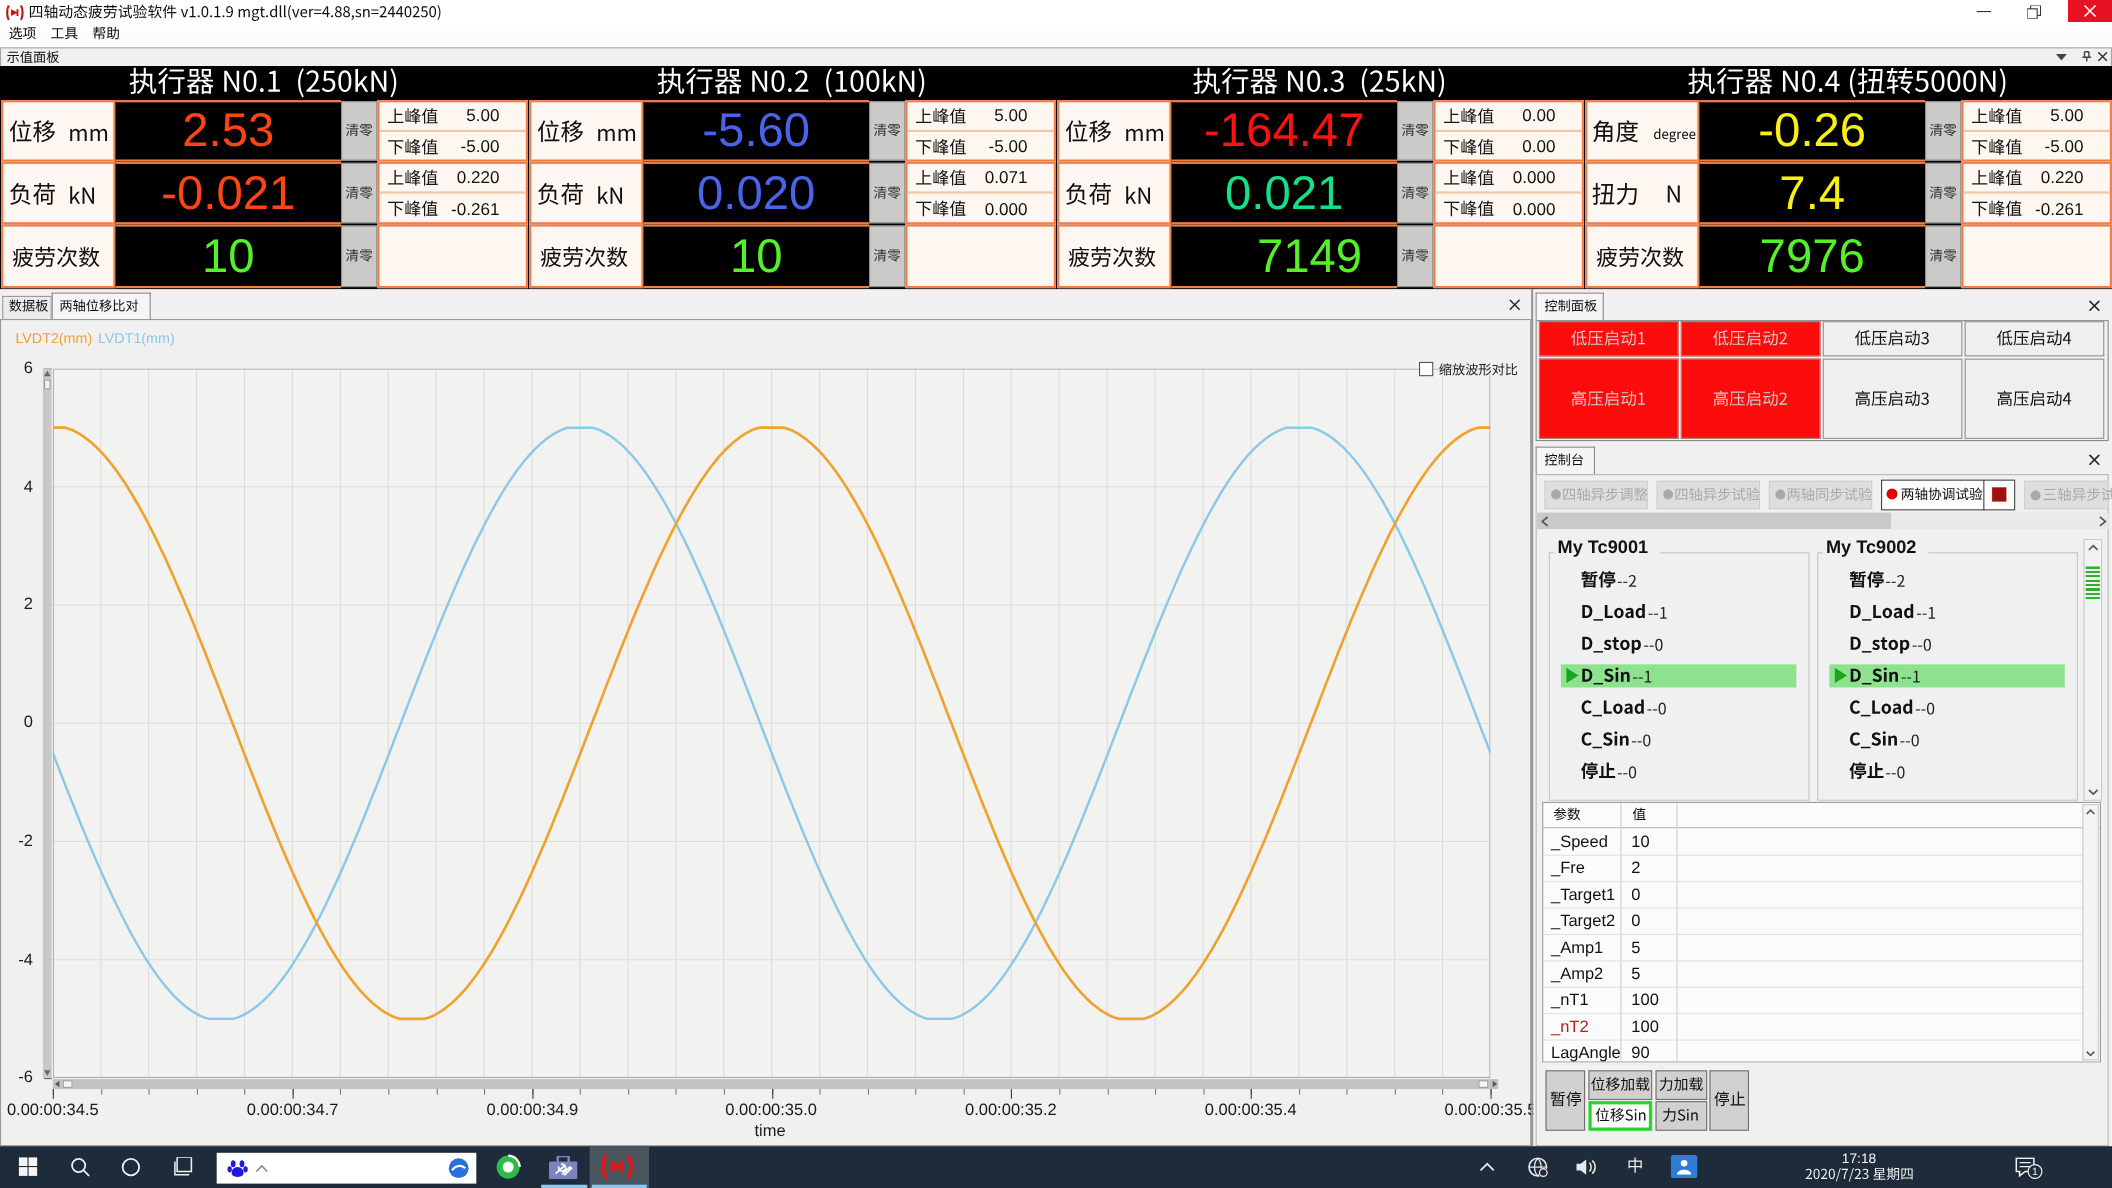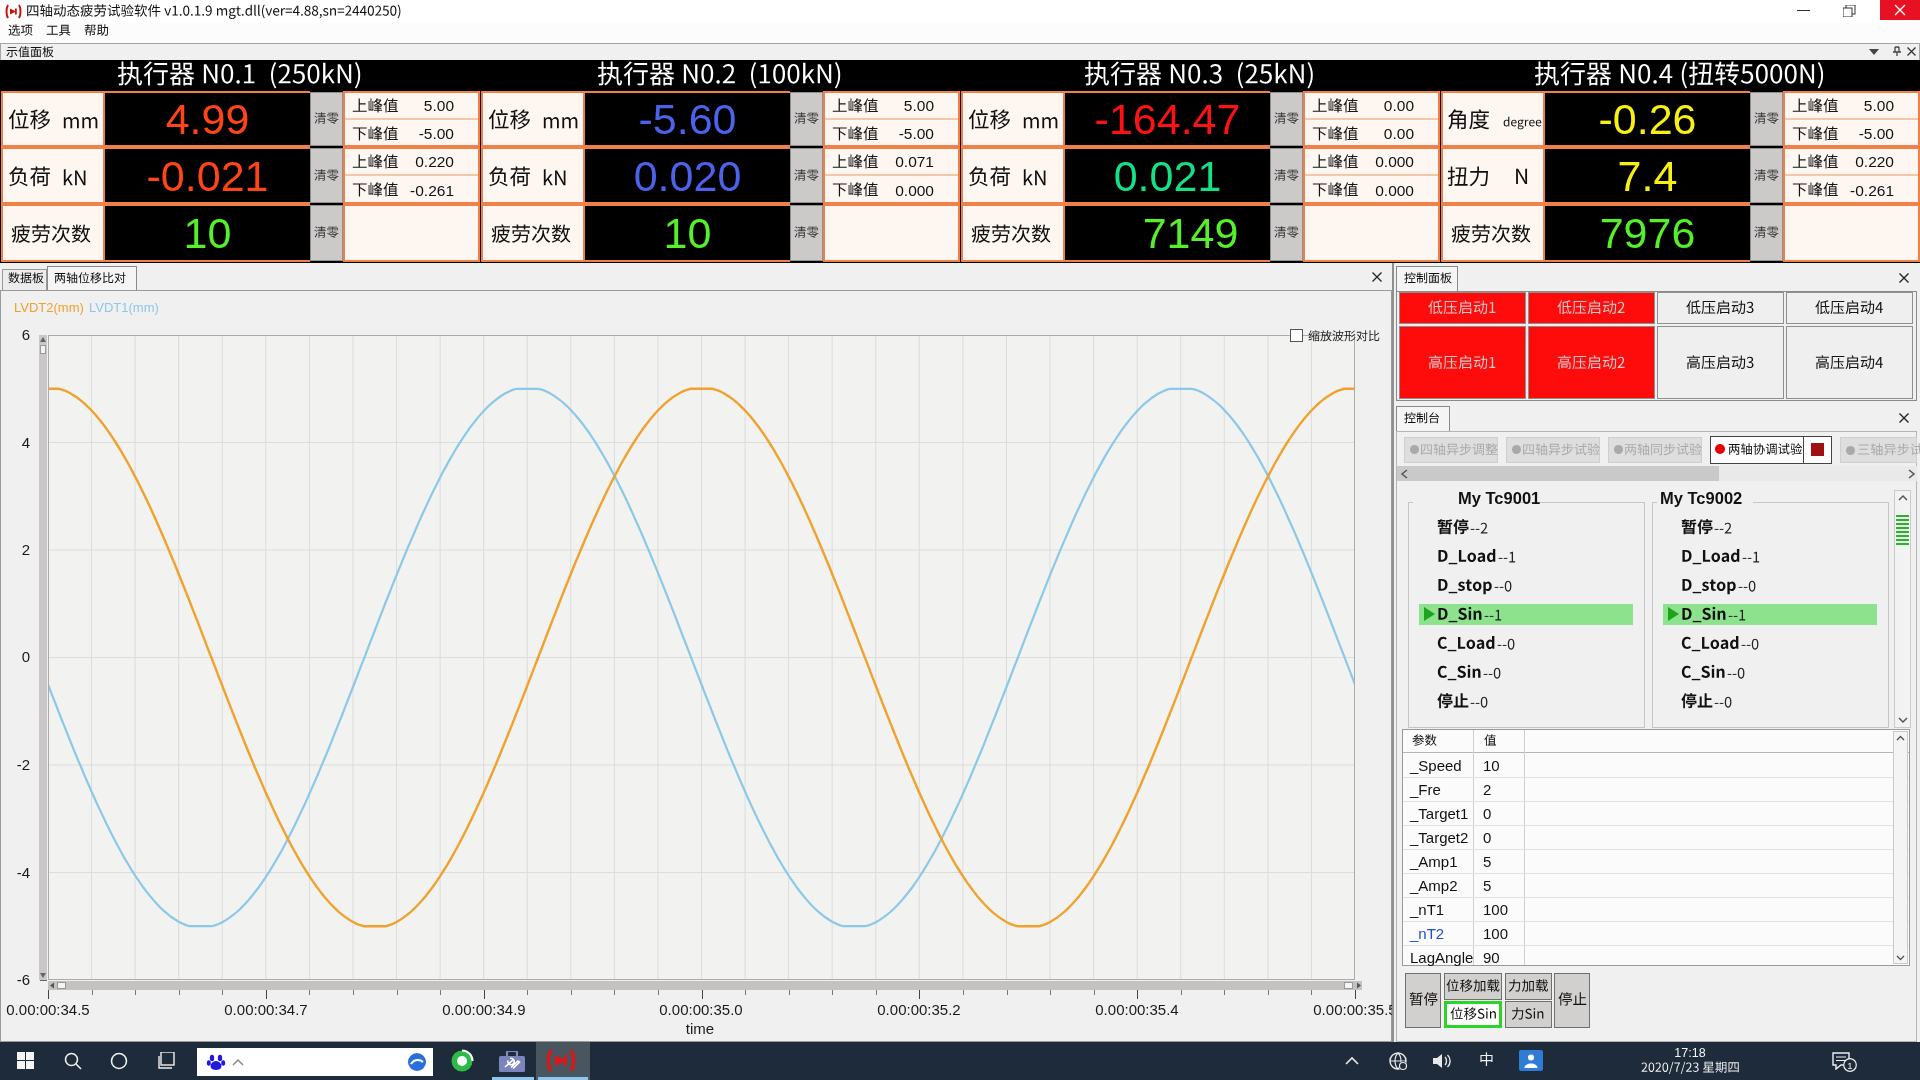--- a/index.html
+++ b/index.html
@@ -269,21 +269,21 @@
   </svg>
 <div class="ht" style="left:343px;top:97.0px;width:111px;text-align:right;font-size:15.5px;color:#111;">5.00</div>
 <svg style="position:absolute;left:352.0px;top:125.6px;overflow:visible;" width="46.5" height="17.8">
     <g fill="#161616" transform="translate(0,13.33) scale(0.01550,-0.01550)">
       <use href="#g4e0b" x="0"></use>
       <use href="#g5cf0" x="1000"></use>
       <use href="#g503c" x="2000"></use>
     </g>
   </svg>
 <div class="ht" style="left:343px;top:125.0px;width:111px;text-align:right;font-size:15.5px;color:#111;">-5.00</div>
-<div class="ht" style="left:105px;top:95.0px;width:205px;text-align:center;font-size:43px;color:#ff4513;">4.99</div>
+<div class="ht" style="left:105px;top:95.0px;width:205px;text-align:center;font-size:43px;color:#ff4513;">2.53</div>
 <div style="position:absolute;left:1px;top:147px;width:104px;height:57px;background:#fdf6f1;border:2px solid #f08048;"></div>
 <div style="position:absolute;left:105px;top:147px;width:205px;height:57px;background:#000;border-top:2px solid #f08048;border-bottom:2px solid #f08048;"></div>
 <div style="position:absolute;left:310px;top:148px;width:33px;height:55px;background:#cbcac9;border:1px solid #8f8f8f;"></div>
 <svg style="position:absolute;left:314.0px;top:168.8px;overflow:visible;" width="25.0" height="14.4">
     <g fill="#333" transform="translate(0,10.75) scale(0.01250,-0.01250)">
       <use href="#g6e05" x="0"></use>
       <use href="#g96f6" x="1000"></use>
     </g>
   </svg>
 <div style="position:absolute;left:343px;top:147px;width:137px;height:57px;background:#fdf6f1;border:2px solid #f08048;"></div>
@@ -1028,21 +1028,21 @@
 <div style="position:absolute;left:1397px;top:466px;width:520px;height:15px;background:#e9e9e9;"></div>
 <div style="position:absolute;left:1397px;top:466px;width:322px;height:15px;background:#c9c9c9;"></div>
 <svg style="position:absolute;left:1400px;top:469px" width="8" height="10">
     <path d="M7 1 L2 5 L7 9" stroke="#555" stroke-width="1.5" fill="none"></path>
   </svg>
 <svg style="position:absolute;left:1908px;top:469px" width="8" height="10">
     <path d="M1 1 L6 5 L1 9" stroke="#555" stroke-width="1.5" fill="none"></path>
   </svg>
 <div style="position:absolute;left:1408px;top:502px;width:237px;height:226px;border:1px solid #c6c6c6;background:#f0f0f0;"></div>
 <div style="position:absolute;left:1413px;top:488px;width:96px;height:20px;background:#f0f0f0;"></div>
-<div class="ht" style="left:1416px;top:489px;font-size:16.5px;font-weight:bold;color:#111;margin-left:42px;">My Tc9001</div>
+<div class="ht" style="left:1416px;top:489px;font-size:16.5px;font-weight:bold;color:#111;">My Tc9001</div>
 <svg style="position:absolute;left:1437.0px;top:519.4px;overflow:visible;" width="32.0" height="18.4">
     <g fill="#111" transform="translate(0,13.76) scale(0.01600,-0.01600)">
       <use href="#b6682" x="0"></use>
       <use href="#b505c" x="1000"></use>
     </g>
   </svg>
 <svg style="position:absolute;left:1470.0px;top:521.2px;overflow:visible;" width="18.1" height="16.7">
     <g fill="#222" transform="translate(0,12.47) scale(0.01450,-0.01450)">
       <use href="#g2d" x="0"></use>
       <use href="#g2d" x="347"></use>
@@ -1302,21 +1302,21 @@
 <div style="position:absolute;left:1403px;top:849px;width:506px;height:1px;background:#e2e2e2;"></div>
 <div class="ht" style="left:1410px;top:853px;font-size:15px;color:#111;">_Amp1</div>
 <div class="ht" style="left:1483px;top:853px;font-size:15px;color:#111;">5</div>
 <div style="position:absolute;left:1403px;top:873px;width:506px;height:1px;background:#e2e2e2;"></div>
 <div class="ht" style="left:1410px;top:877px;font-size:15px;color:#111;">_Amp2</div>
 <div class="ht" style="left:1483px;top:877px;font-size:15px;color:#111;">5</div>
 <div style="position:absolute;left:1403px;top:897px;width:506px;height:1px;background:#e2e2e2;"></div>
 <div class="ht" style="left:1410px;top:901px;font-size:15px;color:#111;">_nT1</div>
 <div class="ht" style="left:1483px;top:901px;font-size:15px;color:#111;">100</div>
 <div style="position:absolute;left:1403px;top:921px;width:506px;height:1px;background:#e2e2e2;"></div>
-<div class="ht" style="left:1410px;top:925px;font-size:15px;color:#1d4ed8;">_nT2</div>
+<div class="ht" style="left:1410px;top:925px;font-size:15px;color:#b91c1c;">_nT2</div>
 <div class="ht" style="left:1483px;top:925px;font-size:15px;color:#111;">100</div>
 <div style="position:absolute;left:1403px;top:945px;width:506px;height:1px;background:#e2e2e2;"></div>
 <div class="ht" style="left:1410px;top:949px;font-size:15px;color:#111;">LagAngle</div>
 <div class="ht" style="left:1483px;top:949px;font-size:15px;color:#111;">90</div>
 <div style="position:absolute;left:1402px;top:966px;width:508px;height:8px;background:#f0f0f0;"></div>
 <div style="position:absolute;left:1893px;top:731px;width:15px;height:233px;background:#f4f4f4;border:1px solid #c9c9c9;"></div>
 <svg style="position:absolute;left:1896px;top:735px" width="9" height="7">
     <path d="M1 5 L4.5 1.5 L8 5" stroke="#555" stroke-width="1.4" fill="none"></path>
   </svg>
 <svg style="position:absolute;left:1896px;top:954px" width="9" height="7">

